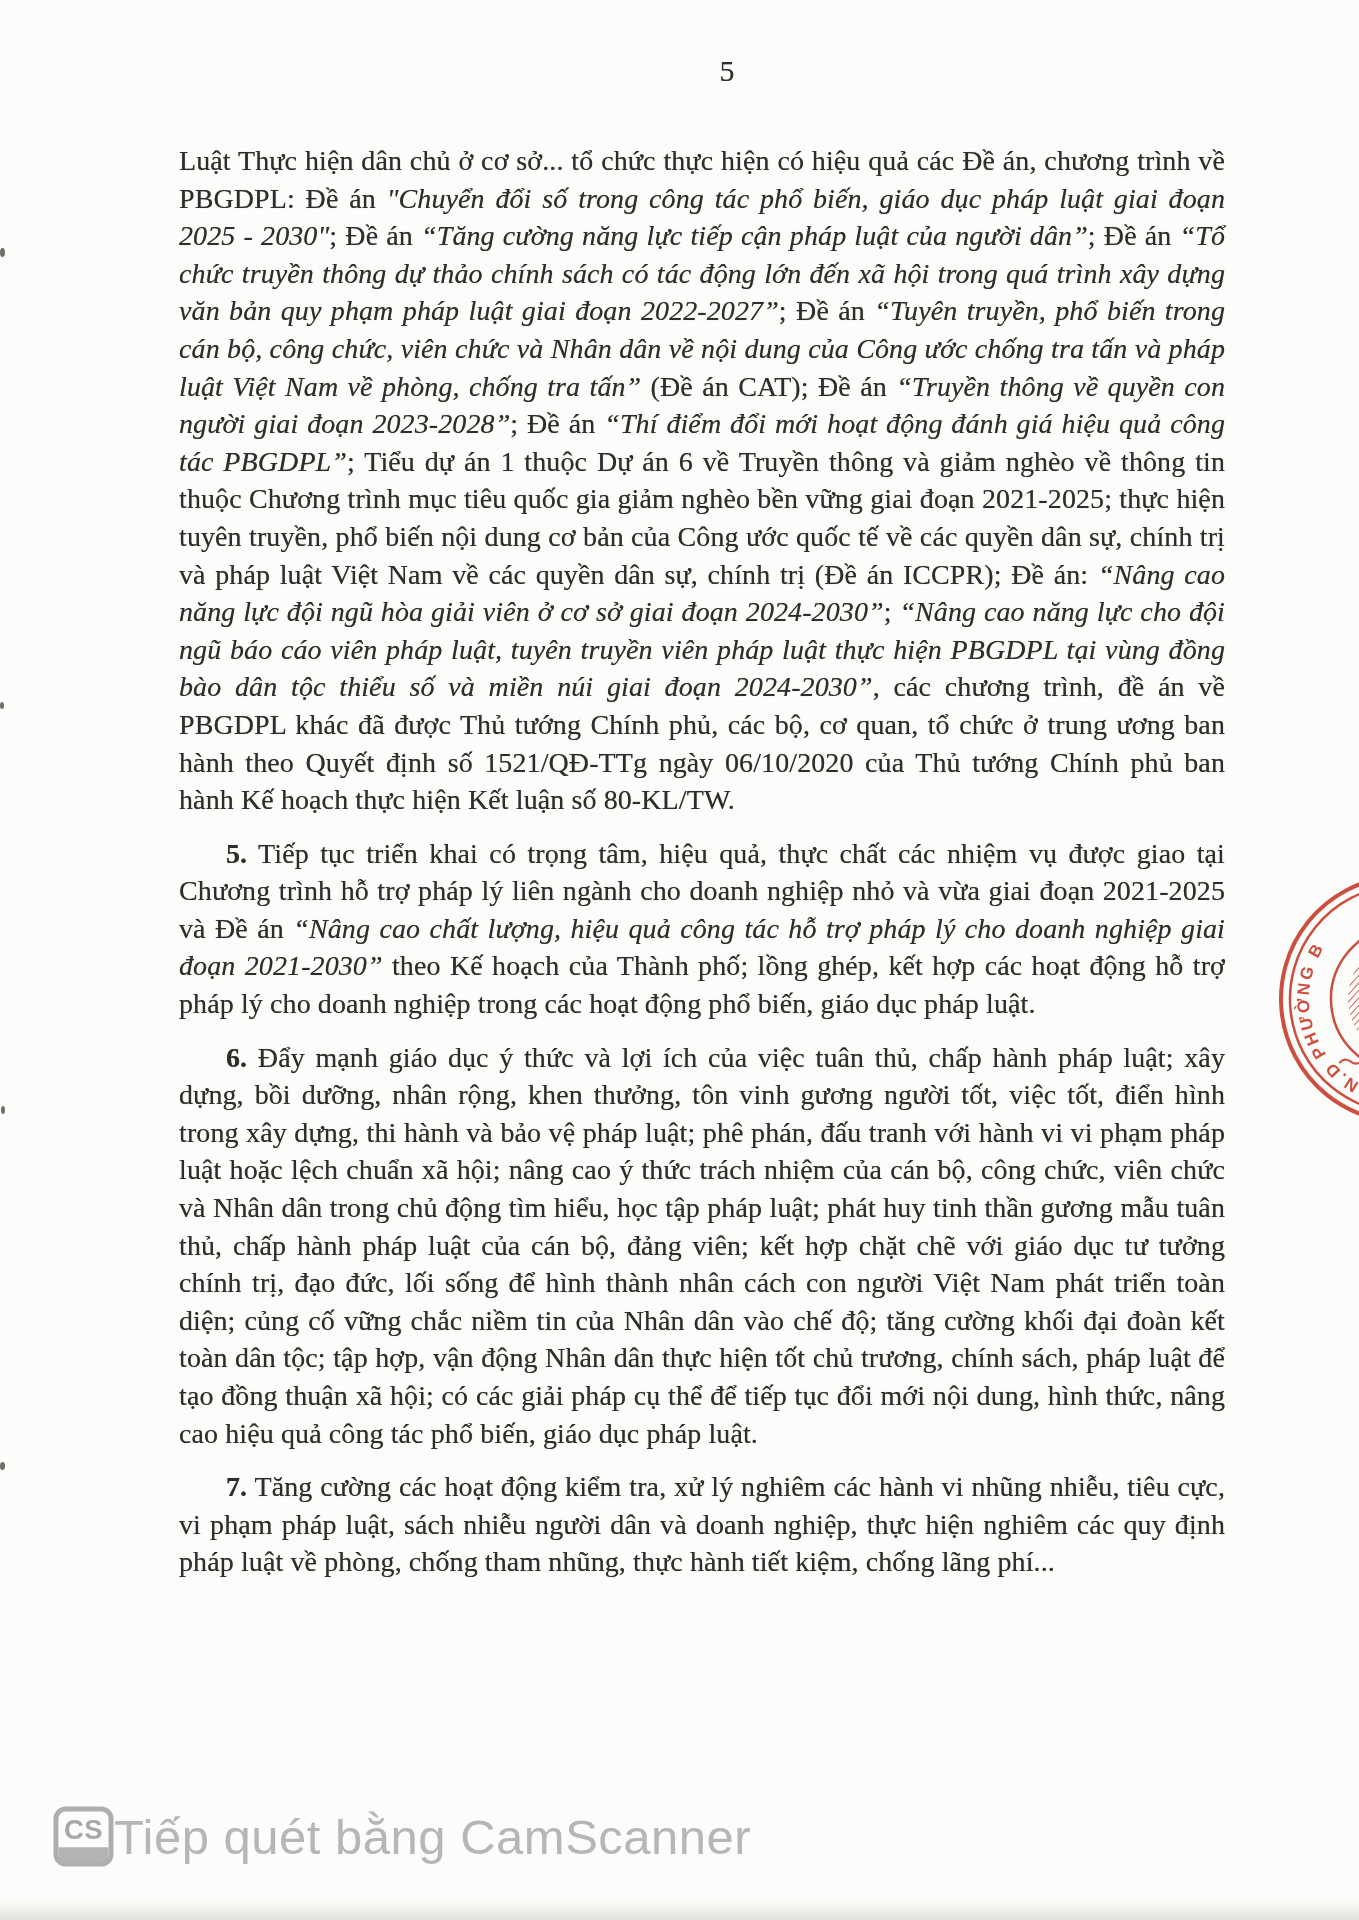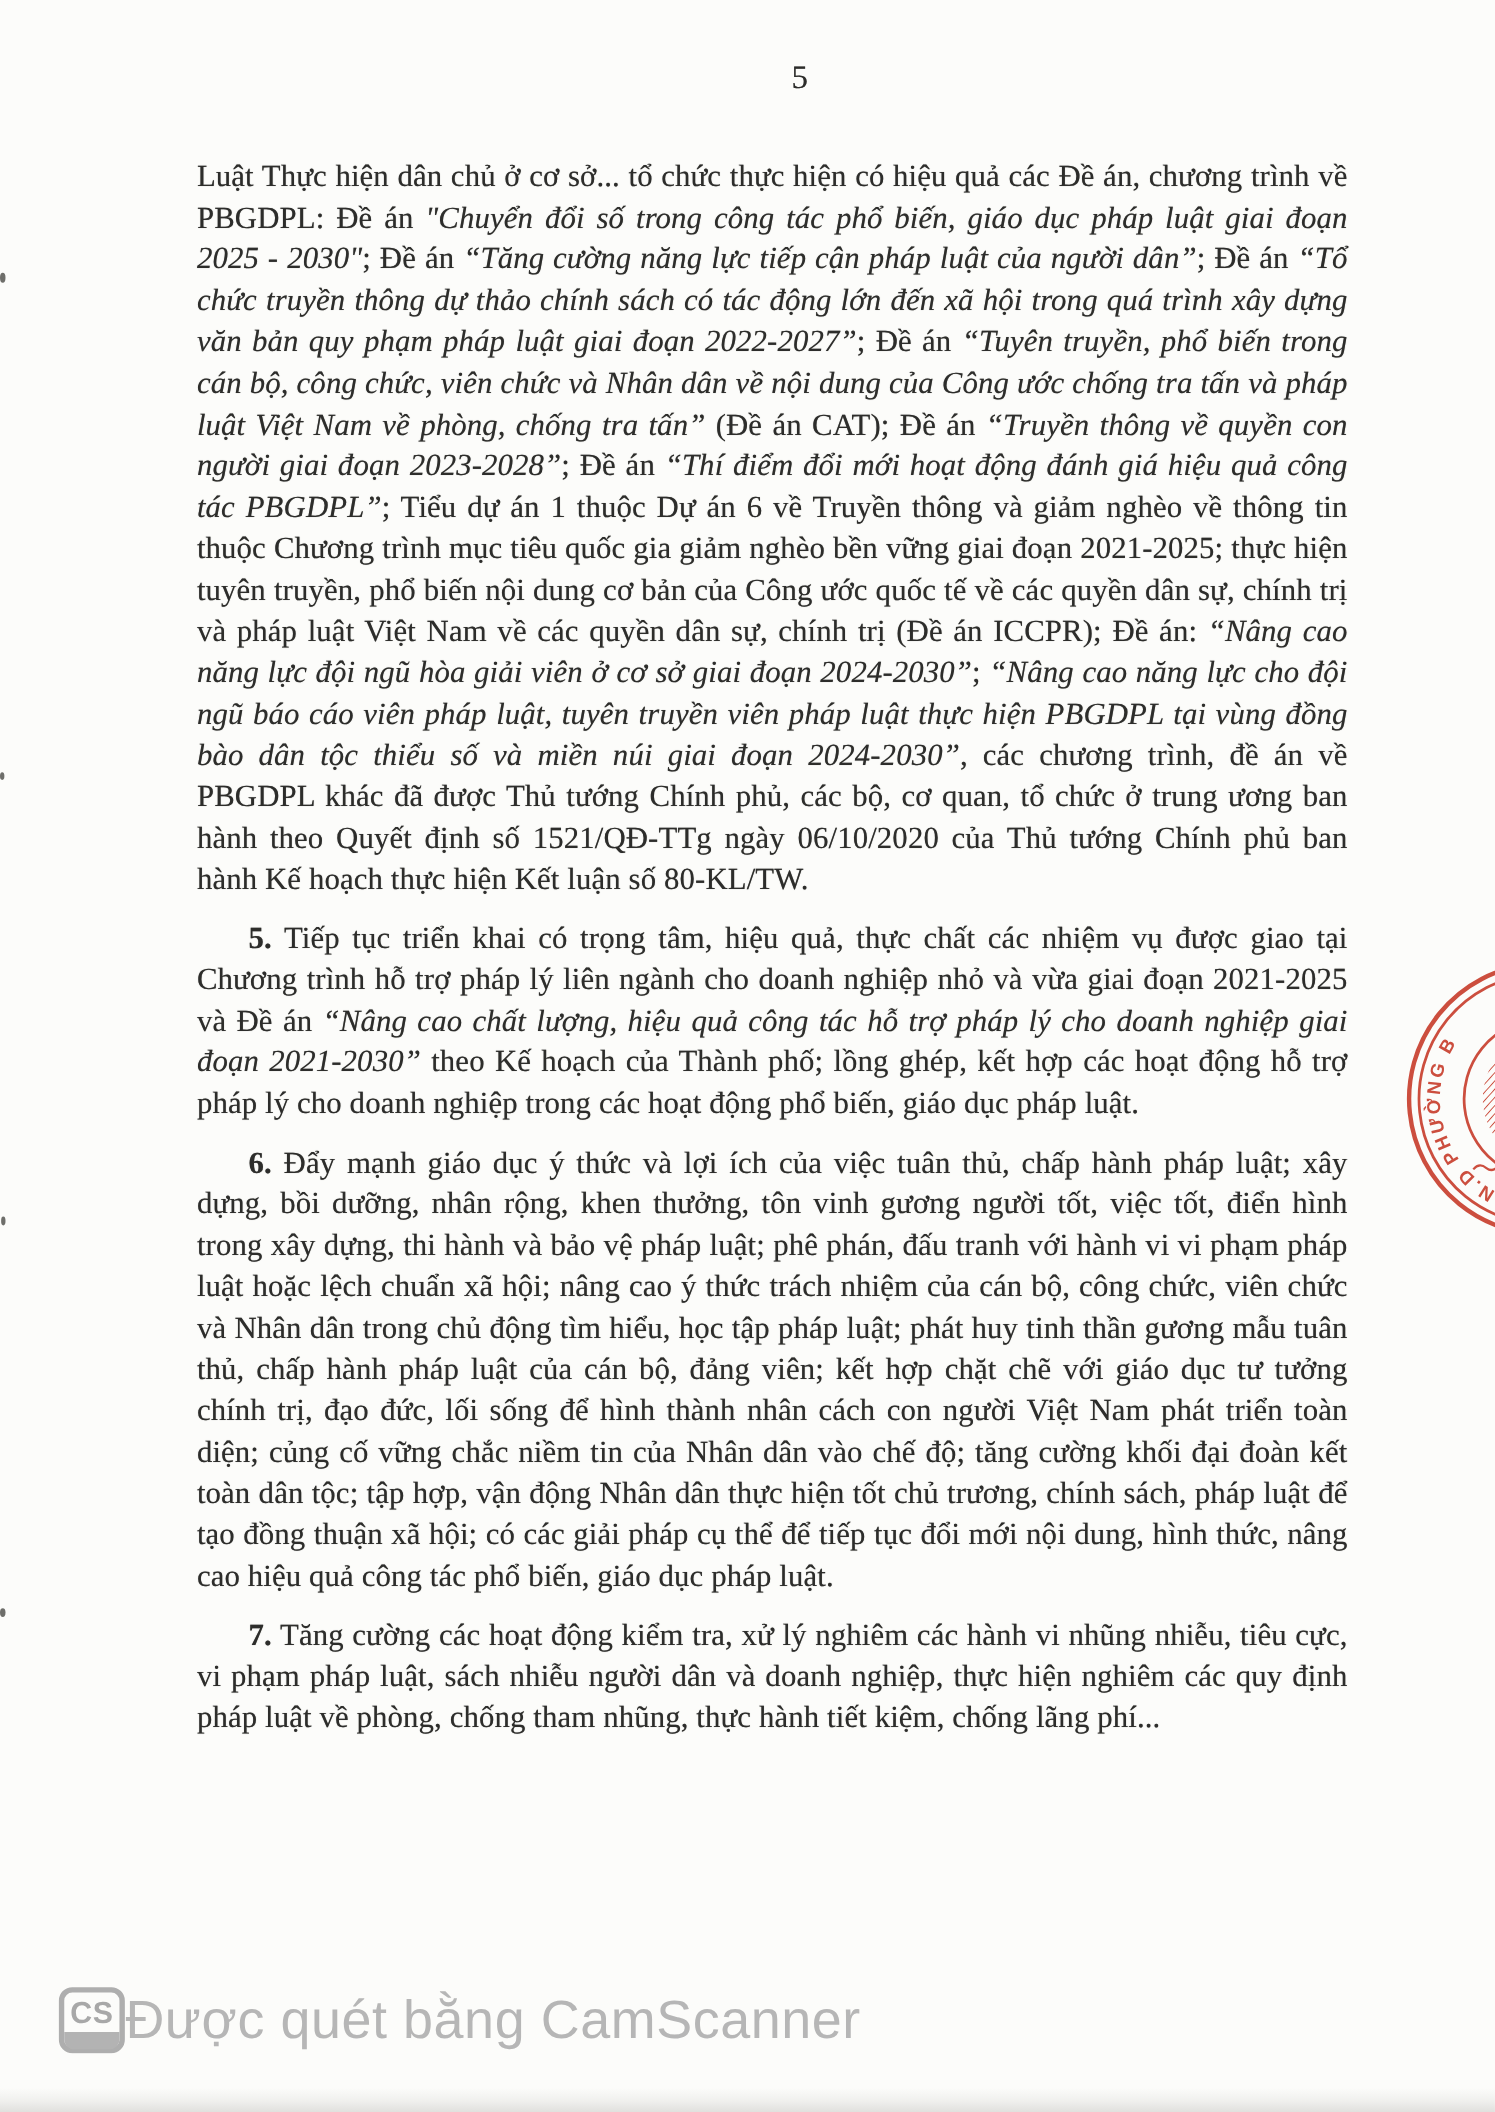--- a/index.html
+++ b/index.html
@@ -103,21 +103,21 @@
       </text>
     </g>
   </svg>
 
   <div class="watermark">
     <svg class="cs-icon" viewBox="0 0 62 62" aria-hidden="true">
       <rect class="frame" x="3" y="3" width="56" height="56" rx="10"></rect>
       <path class="bar" d="M 5.5 42 h 51 v 7 a 9 9 0 0 1 -9 9 h -33 a 9 9 0 0 1 -9 -9 z"></path>
       <text x="31" y="34" text-anchor="middle">CS</text>
     </svg>
-    <span class="cam-text">Được quét bằng CamScanner</span>
+    <span class="cam-text">Tiếp quét bằng CamScanner</span>
   </div>
 
   <div class="bottom-smudge"></div>
   <div class="speck s1"></div>
   <div class="speck s2"></div>
   <div class="speck s3"></div>
   <div class="speck s4"></div>
 
 </div>
 

